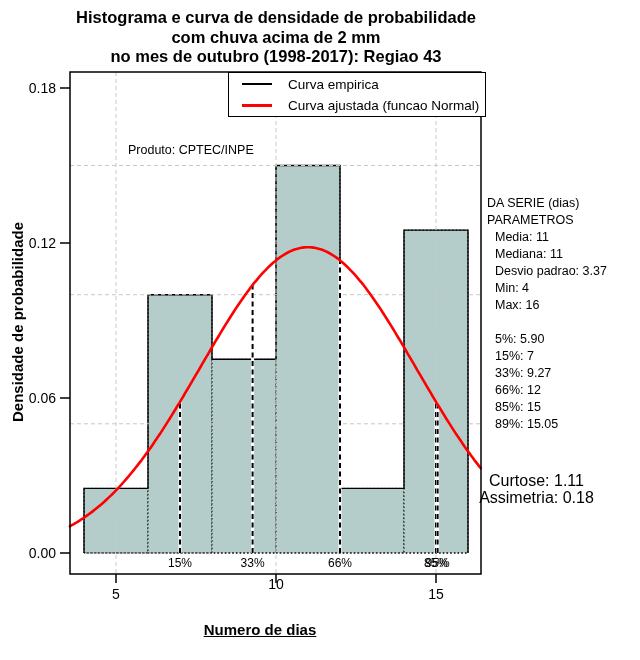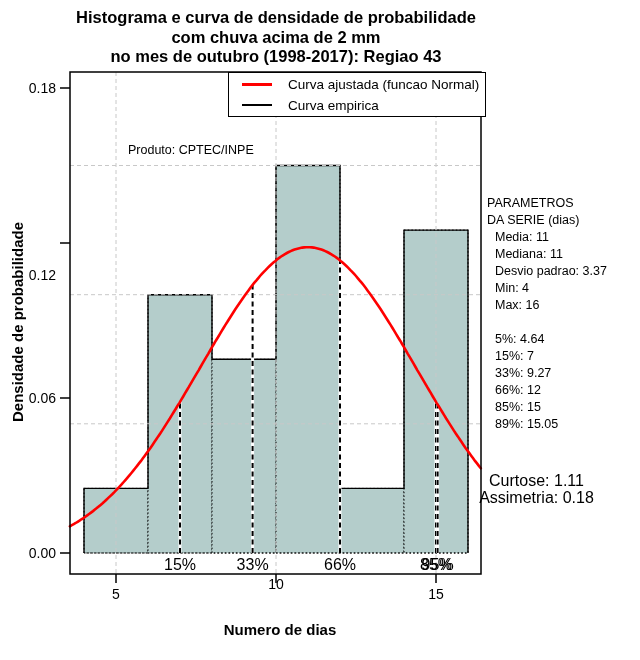--- a/index.html
+++ b/index.html
@@ -17,25 +17,25 @@
   .legend-label{margin-left:16px;font-size:13.5px;color:#000;white-space:nowrap;}
   #produto{left:128px;top:143px;font-size:12.5px;color:#000;}
   #side-panel{left:487px;top:195px;width:152px;font-size:12.5px;line-height:17px;color:#000;}
   .panel-item{padding-left:8px;white-space:nowrap;}
   .panel-header{white-space:nowrap;}
   #percentis-block{margin-top:17px;}
   #moments-block{left:479px;top:472px;width:115px;text-align:center;
                  font-size:16px;line-height:17px;color:#000;}
   #y-axis-title{left:17px;top:322px;transform:translate(-50%,-50%) rotate(-90deg);
                 font-weight:bold;font-size:15px;white-space:nowrap;color:#000;}
-  #x-axis-title{left:80px;top:621px;width:400px;text-align:center;
-                font-weight:bold;font-size:15px;color:#000;}
+  #x-axis-title{left:60px;top:621px;width:400px;text-align:center;
+                font-weight:bold;font-size:15px;color:#000;text-decoration:underline;}
   .y-tick-label{width:42px;text-align:right;font-size:14px;color:#000;}
   .x-tick-label{width:40px;text-align:center;font-size:14px;color:#000;}
-  .pct-label{width:44px;text-align:center;font-size:16px;color:#000;}
+  .pct-label{width:44px;text-align:center;font-size:12px;color:#000;}
 </style>
 </head>
 <body>
 
 <div id="page">
 
   <div id="title" class="abs">
     <div>Histograma e curva de densidade de probabilidade</div>
     <div>com chuva acima de 2 mm</div>
     <div>no mes de outubro (1998-2017): Regiao 43</div>
@@ -73,58 +73,58 @@
       <line x1="60" y1="243" x2="70" y2="243" stroke="#000" stroke-width="1.5"></line>
       <line x1="60" y1="88" x2="70" y2="88" stroke="#000" stroke-width="1.5"></line>
       <line x1="116" y1="574" x2="116" y2="583" stroke="#000" stroke-width="1.5"></line>
       <line x1="276" y1="574" x2="276" y2="583" stroke="#000" stroke-width="1.5"></line>
       <line x1="436" y1="574" x2="436" y2="583" stroke="#000" stroke-width="1.5"></line>
     </svg>
 
   <div id="labels-layer">
       <div class="abs y-tick-label" style="left: 14px; top: 545px;">0.00</div>
       <div class="abs y-tick-label" style="left: 14px; top: 390px;">0.06</div>
-      <div class="abs y-tick-label" style="left: 14px; top: 235px; margin-top: 32px;">0.12</div>
+      <div class="abs y-tick-label" style="left: 14px; top: 235px;">0.12</div>
       <div class="abs y-tick-label" style="left: 14px; top: 80px;">0.18</div>
       <div class="abs x-tick-label" style="left: 96px; top: 586px;">5</div>
       <div class="abs x-tick-label" style="left: 256px; top: 576px;">10</div>
       <div class="abs x-tick-label" style="left: 416px; top: 586px;">15</div>
       <div class="abs pct-label" style="left: 158px; top: 556px;">15%</div>
       <div class="abs pct-label" style="left: 230.6px; top: 556px;">33%</div>
       <div class="abs pct-label" style="left: 318px; top: 556px;">66%</div>
       <div class="abs pct-label" style="left: 414px; top: 556px;">85%</div>
       <div class="abs pct-label" style="left: 415.6px; top: 556px;">95%</div>
     </div>
 
   <div id="legend" class="abs">
     <div class="legend-row">
+      <div class="legend-line" id="legend-line-1" style="height: 2.5px; background: rgb(0, 0, 0);"></div>
+      <div class="legend-label">Curva empirica</div>
+    </div>
+    <div class="legend-row">
       <div class="legend-line" id="legend-line-0" style="height: 3px; background: rgb(255, 0, 0);"></div>
       <div class="legend-label">Curva ajustada (funcao Normal)</div>
-    </div>
-    <div class="legend-row">
-      <div class="legend-line" id="legend-line-1" style="height: 2.5px; background: rgb(0, 0, 0);"></div>
-      <div class="legend-label">Curva empirica</div>
     </div>
   </div>
 
   <div id="produto" class="abs">Produto: CPTEC/INPE</div>
 
   <div id="side-panel" class="abs">
+    <div class="panel-header">DA SERIE (dias)</div>
     <div class="panel-header">PARAMETROS</div>
-    <div class="panel-header">DA SERIE (dias)</div>
     <div id="params-items">
         <div class="panel-item">Media: 11</div>
         <div class="panel-item">Mediana: 11</div>
         <div class="panel-item">Desvio padrao: 3.37</div>
         <div class="panel-item">Min: 4</div>
         <div class="panel-item">Max: 16</div>
       </div>
     <div id="percentis-block">
       <div id="percentis-items">
-          <div class="panel-item">5%: 4.64</div>
+          <div class="panel-item">5%: 5.90</div>
           <div class="panel-item">15%: 7</div>
           <div class="panel-item">33%: 9.27</div>
           <div class="panel-item">66%: 12</div>
           <div class="panel-item">85%: 15</div>
           <div class="panel-item">89%: 15.05</div>
         </div>
     </div>
   </div>
 
   <div id="moments-block" class="abs">

